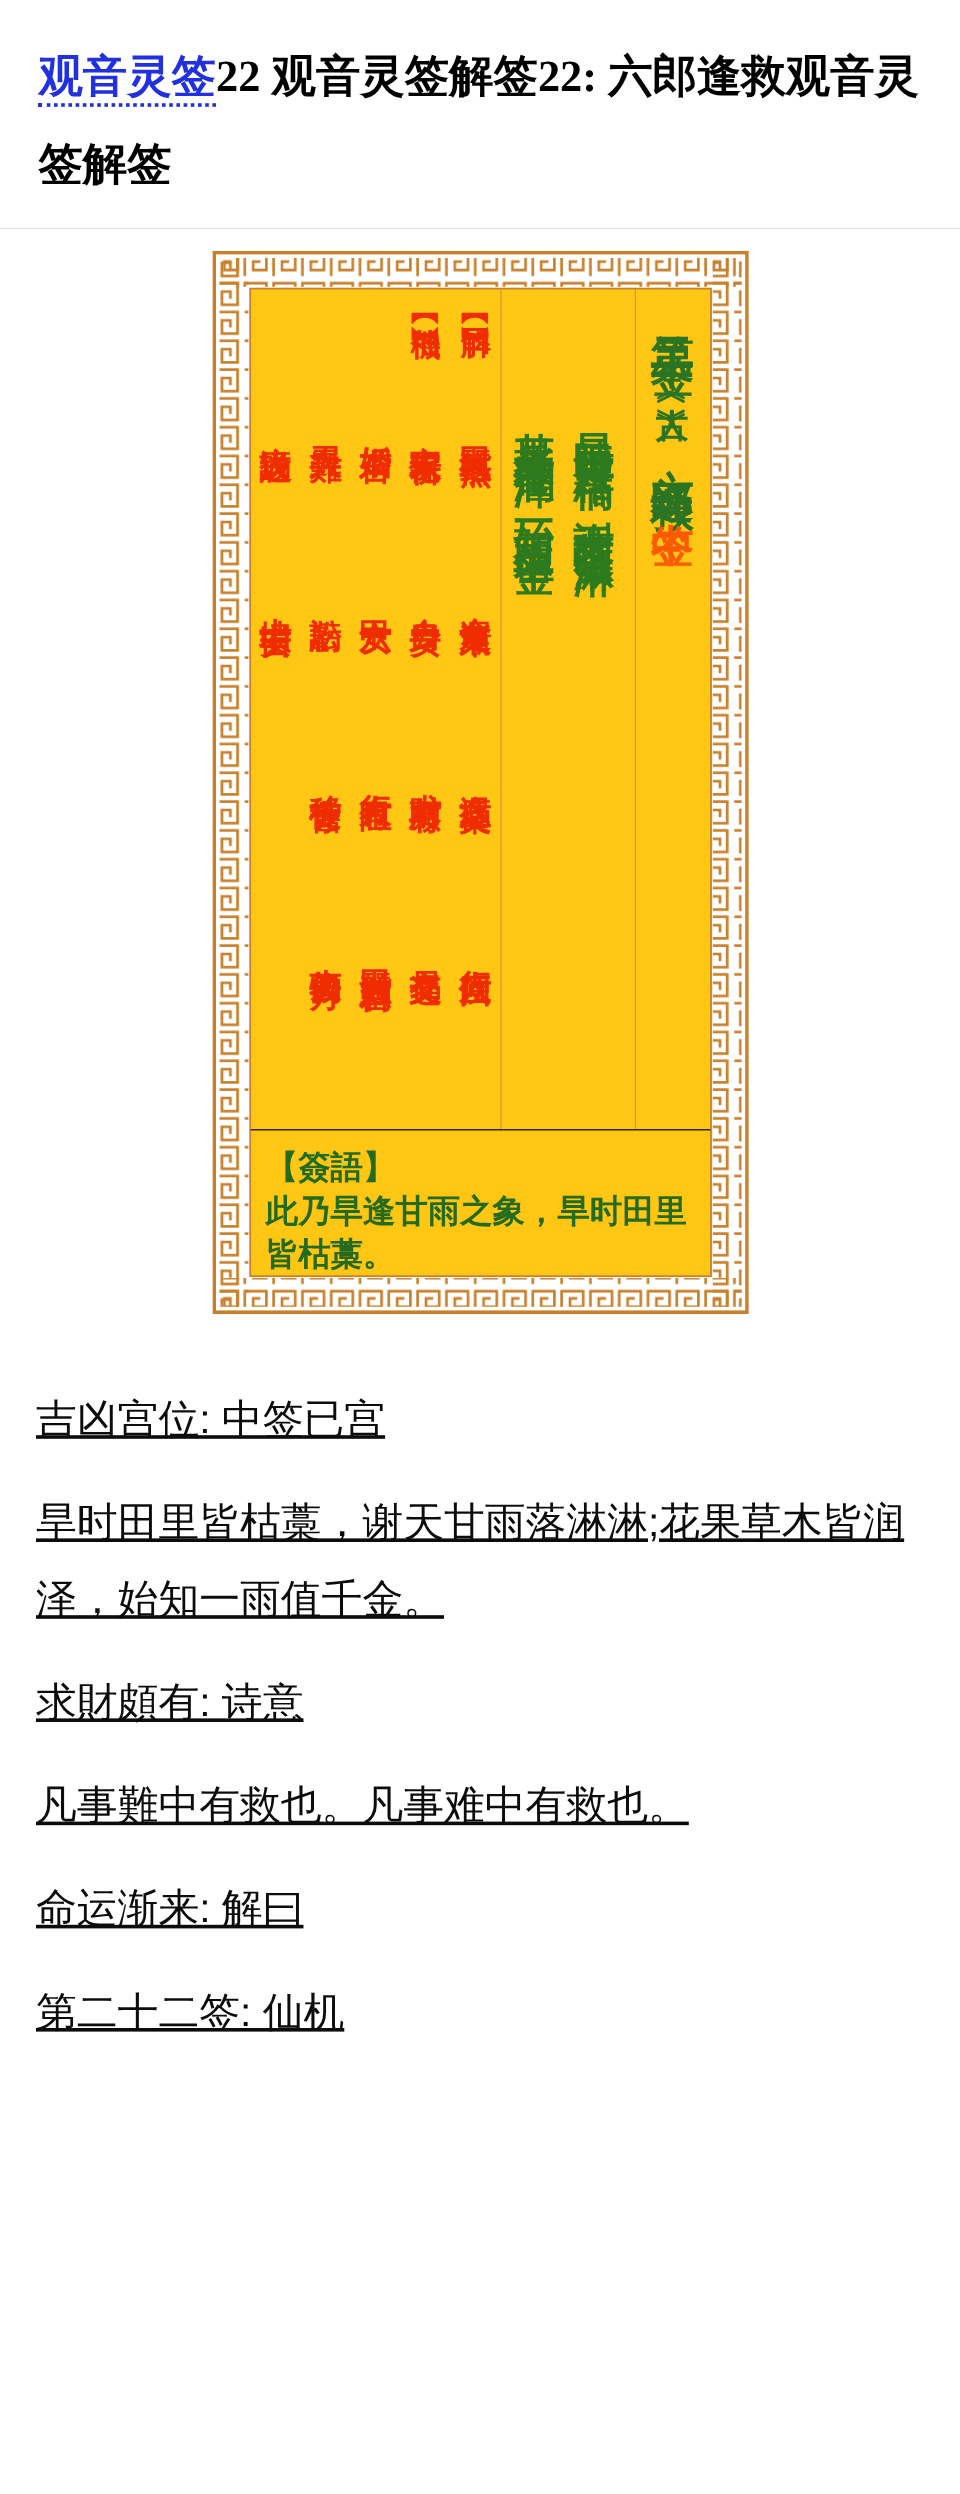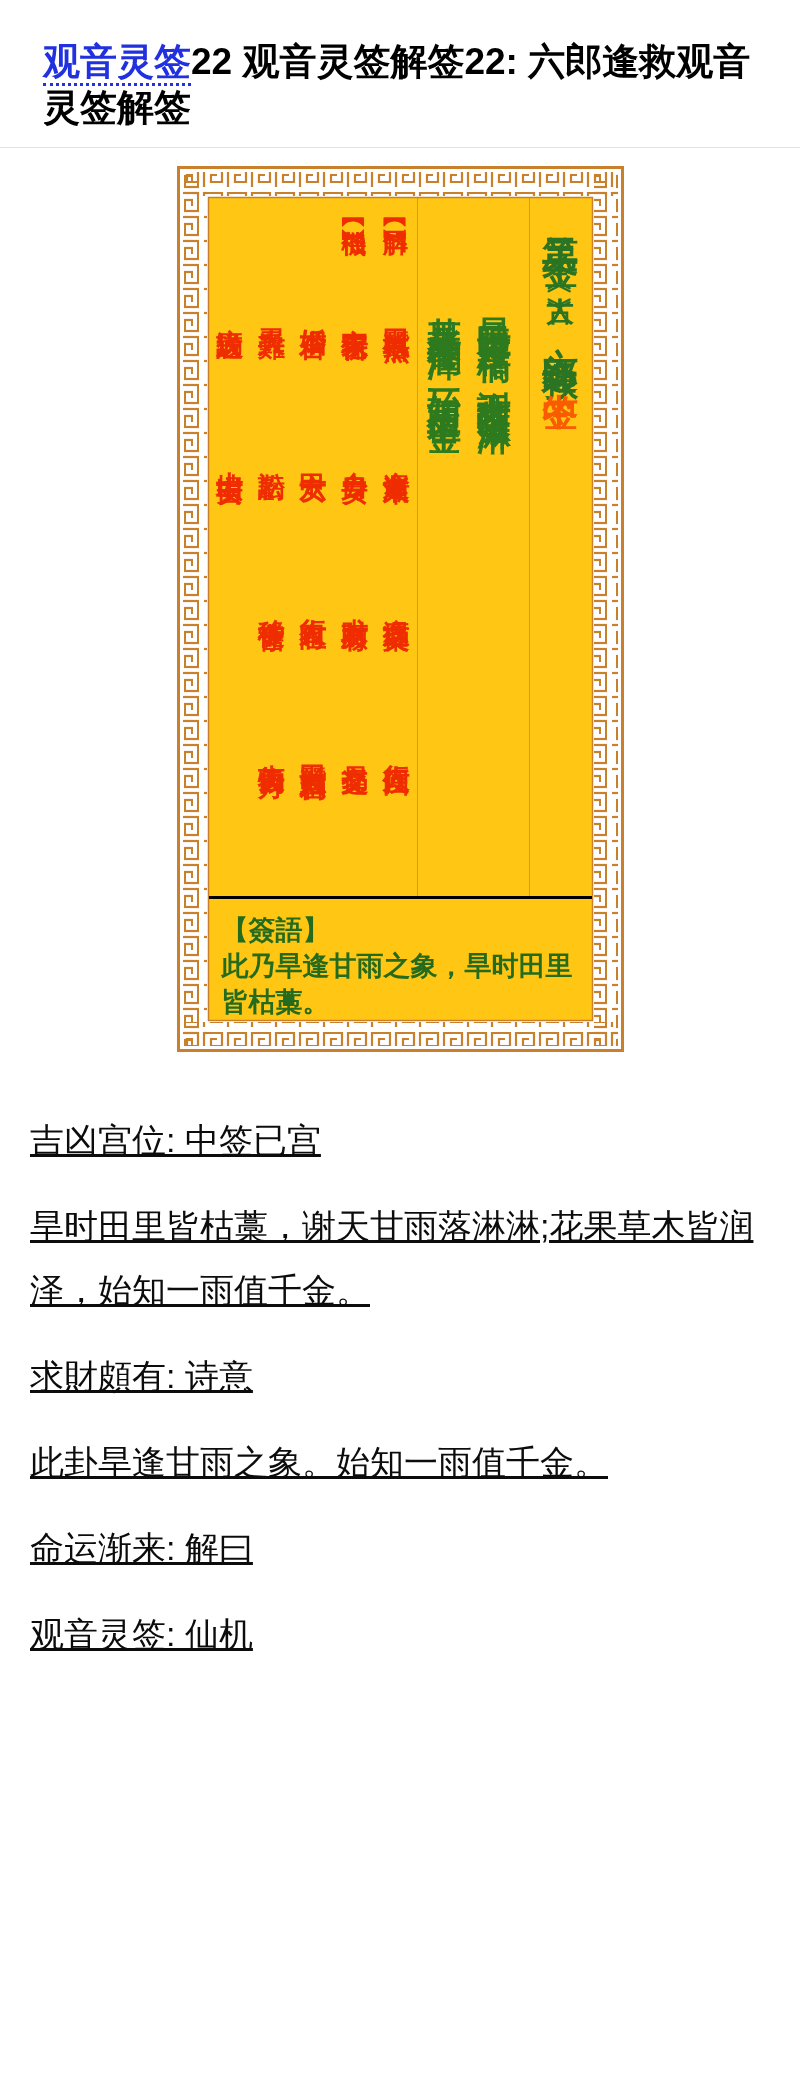--- a/index.html
+++ b/index.html
@@ -1,21 +1,21 @@
 <!DOCTYPE html>
 <html><head>
 <meta charset="utf-8">
 <style>
   html,body{margin:0;padding:0;background:#ffffff;}
   body{width:800px;font-family:"Liberation Sans","DejaVu Sans",sans-serif;color:#0c0c0c;}
   .page{width:800px;overflow:hidden;}
 
   
   .title-wrap{padding:26px 30px 0 30px;}
-  h1.title{margin:13px;font-size:37px;font-weight:bold;line-height:46px;color:#000;}
+  h1.title{margin:2px;font-size:37px;font-weight:bold;line-height:73px;color:#000;font-family:Liberation Serif, serif;}
   .title-link{color:#2131e0;text-decoration:none;border-bottom:3px dotted #2131e0;padding-bottom:1px;cursor:pointer;}
   .divider{height:1px;background:#e3e3e3;margin-top:16px;}
 
   
   .card{position:relative;width:447px;height:886px;margin:18px auto 0 auto;}
   .card svg.frame{position:absolute;left:0;top:0;}
   .card-body{position:absolute;left:32px;top:32px;width:383px;height:822px;display:flex;flex-direction:column;box-sizing:border-box;}
   .panels{height:700px;display:flex;flex-direction:row;}
 
   
@@ -33,21 +33,21 @@
 
   
   .right-panel{width:62px;display:flex;justify-content:center;}
   .right-col{writing-mode:vertical-rl;text-orientation:mixed;padding-top:10px;color:#2a7423;font-weight:bold;line-height:1.15;}
   .sign-no{font-size:36px;letter-spacing:4px;margin-inline-end:46px;}
   .sign-cat{font-size:27px;letter-spacing:2px;margin-inline-end:36px;}
   .sign-fig{font-size:36px;letter-spacing:6px;margin-inline-end:22px;}
   .sign-grade{font-size:36px;letter-spacing:2px;color:#fa5a00;}
 
   
-  .qianyu{flex:1;border-top:3px solid #000000;box-sizing:border-box;padding:13px 12px 0 13px;
+  .qianyu{flex:1;border-top:1px solid #000000;box-sizing:border-box;padding:13px 12px 0 13px;
      color:#256b1e;font-weight:bold;font-size:27px;line-height:36px;}
 
   
   .content{padding:56px 30px 36px 30px;}
   .content p{margin:0 0 22px 0;font-size:34px;line-height:64px;color:#0c0c0c;text-decoration:underline;}
 </style>
 </head>
 <body>
 
 <div class="page">
@@ -128,18 +128,18 @@
         <div>【簽語】</div>
         <div>此乃旱逢甘雨之象，旱时田里皆枯藁。</div>
       </div>
     </div>
   </div>
 
   <div class="content">
     <p>吉凶宫位: 中签已宫</p>
     <p>旱时田里皆枯藁，谢天甘雨落淋淋;花果草木皆润泽，始知一雨值千金。</p>
     <p>求財頗有: 诗意</p>
-    <p>此卦旱逢甘雨之象。始知一雨值千金。</p>
+    <p>凡事難中有救也。凡事难中有救也。</p>
     <p>命运渐来: 解曰</p>
-    <p>观音灵签: 仙机</p>
+    <p>第二十二签: 仙机</p>
   </div>
 
 </div>
 
 </body></html>

